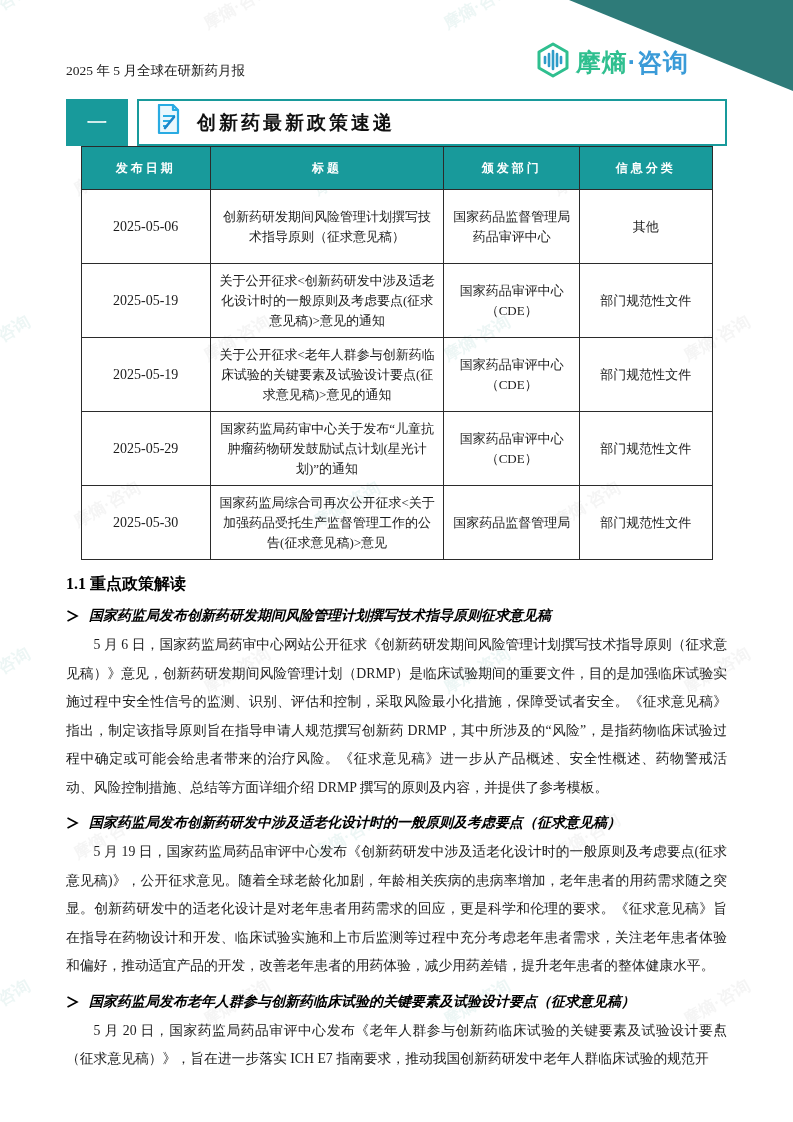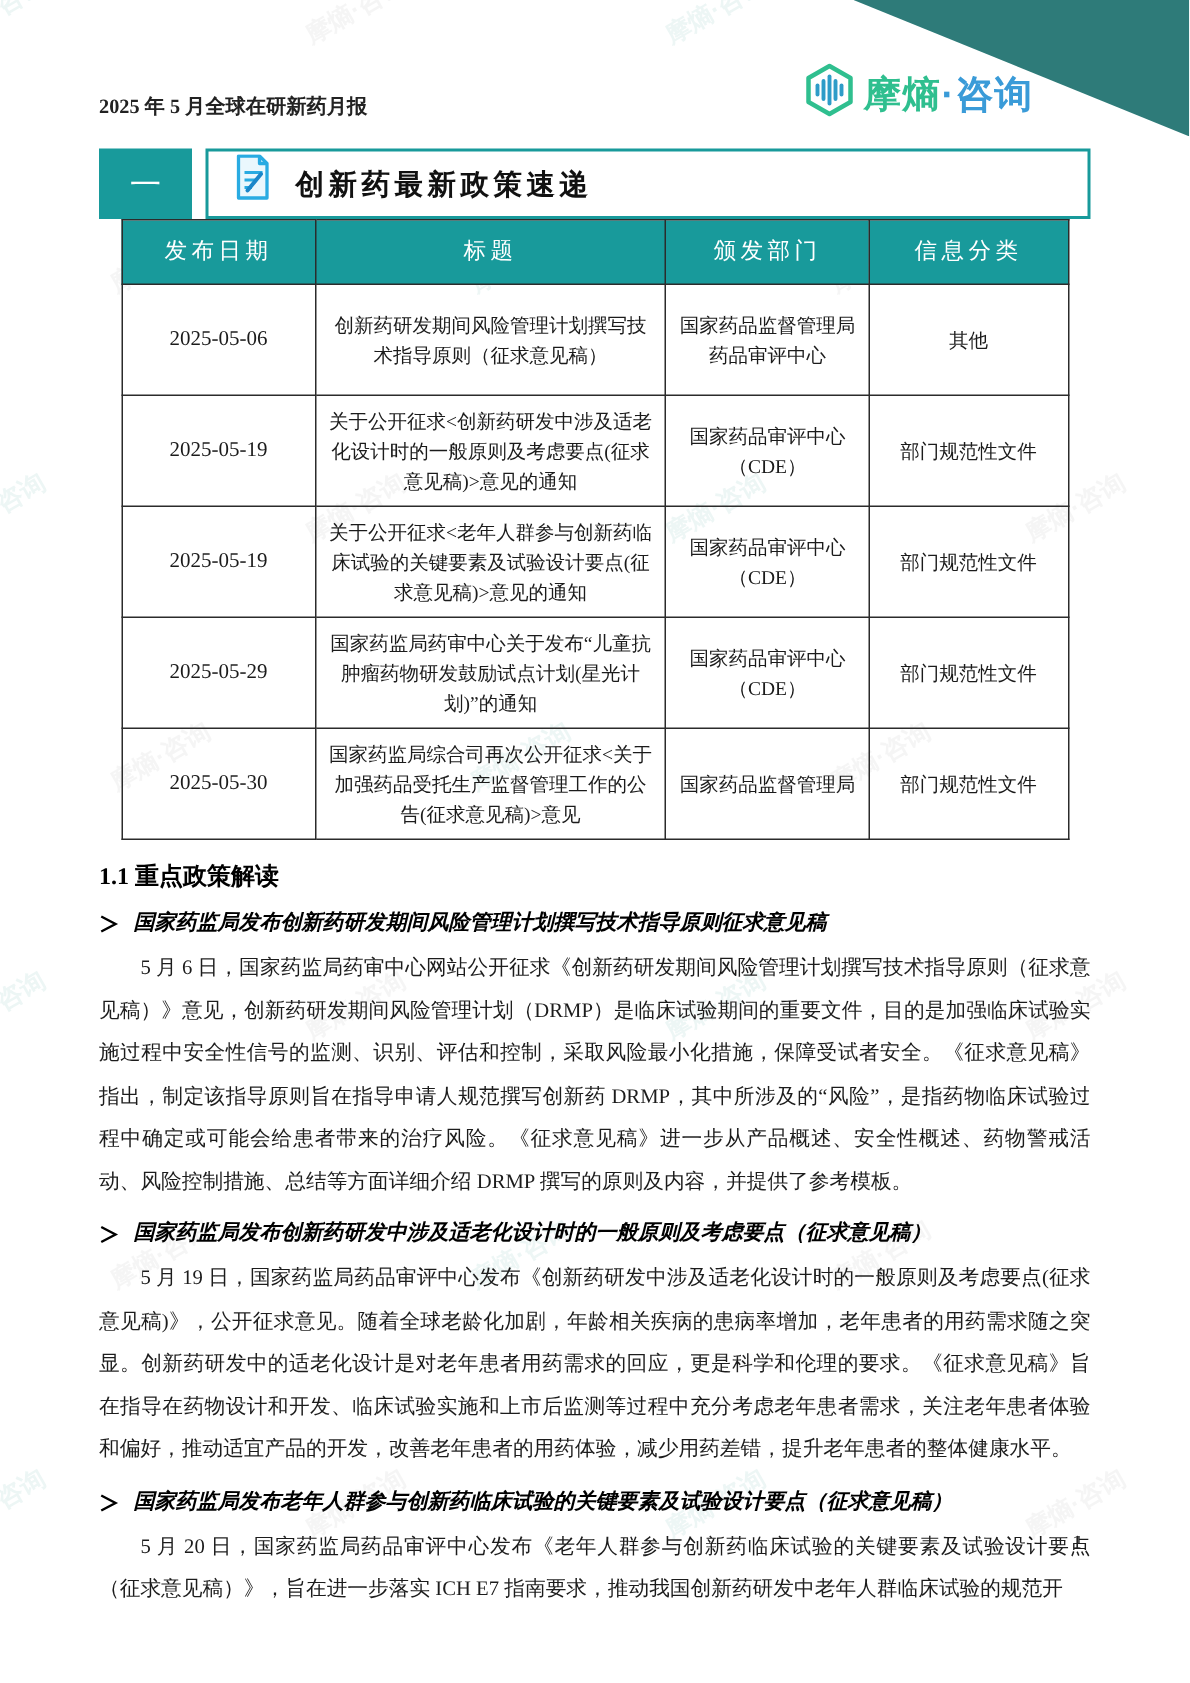--- a/index.html
+++ b/index.html
@@ -25,21 +25,21 @@
     transform:rotate(-30deg);user-select:none;
   }
   
   .corner-triangle{
     position:absolute;top:0;right:0;width:224px;height:91px;z-index:2;
     background:var(--dark-teal);
     clip-path:polygon(0 0,100% 0,100% 100%);
   }
   .page-inner{position:relative;z-index:1;padding:0 66px;}
   
-  .doc-header-title{padding-top:62px;font-size:13.5px;color:#222;font-weight:bold;}
+  .doc-header-title{padding-top:62px;font-size:13.5px;color:#222;}
   .logo{position:absolute;top:42px;right:104px;display:flex;align-items:center;gap:6px;z-index:3;}
   .logo-text{font-family:"Liberation Sans","DejaVu Sans",sans-serif;font-weight:bold;font-size:25px;letter-spacing:1px;}
   .logo-primary{color:var(--logo-green);}
   .logo-secondary{color:var(--logo-blue);}
   .logo-sep{color:var(--logo-blue);}
   
   .section-banner{display:flex;height:47px;margin-top:19px;}
   .banner-num{
     width:62px;background:var(--accent);color:#fff;font-size:21px;
     display:flex;align-items:center;justify-content:center;flex:0 0 62px;
@@ -52,22 +52,22 @@
   
   .table-caption{text-align:center;font-weight:bold;font-size:14.5px;margin:15px 0 8px;}
   table.policy-table{
     width:632px;margin:0 auto;border-collapse:collapse;table-layout:fixed;
   }
   .policy-table th,.policy-table td{
     border:1.6px solid var(--border);text-align:center;vertical-align:middle;
     padding:2px 6px;font-size:13px;line-height:20px;
   }
   .policy-table th{
-    background:var(--accent);color:#fff;height:43px;font-size:15px;
-    font-weight:normal;letter-spacing:3px;margin-left:33px;
+    background:var(--accent);color:#fff;height:43px;font-size:12px;
+    font-weight:bold;letter-spacing:3px;margin-left:33px;
   }
   .policy-table col.c-date{width:20.5%;}
   .policy-table col.c-title{width:37%;}
   .policy-table col.c-dept{width:21.5%;}
   .policy-table col.c-cat{width:21%;}
   .policy-table td.cell-date{font-size:14px;height:74px;}
   
   .section-heading{font-size:16px;font-weight:bold;margin-top:14px;color:#000;}
   .bullet-head{display:flex;align-items:flex-start;gap:10px;margin:9px 0 3px;}
   .bullet-icon{flex:0 0 auto;margin-top:5px;}

